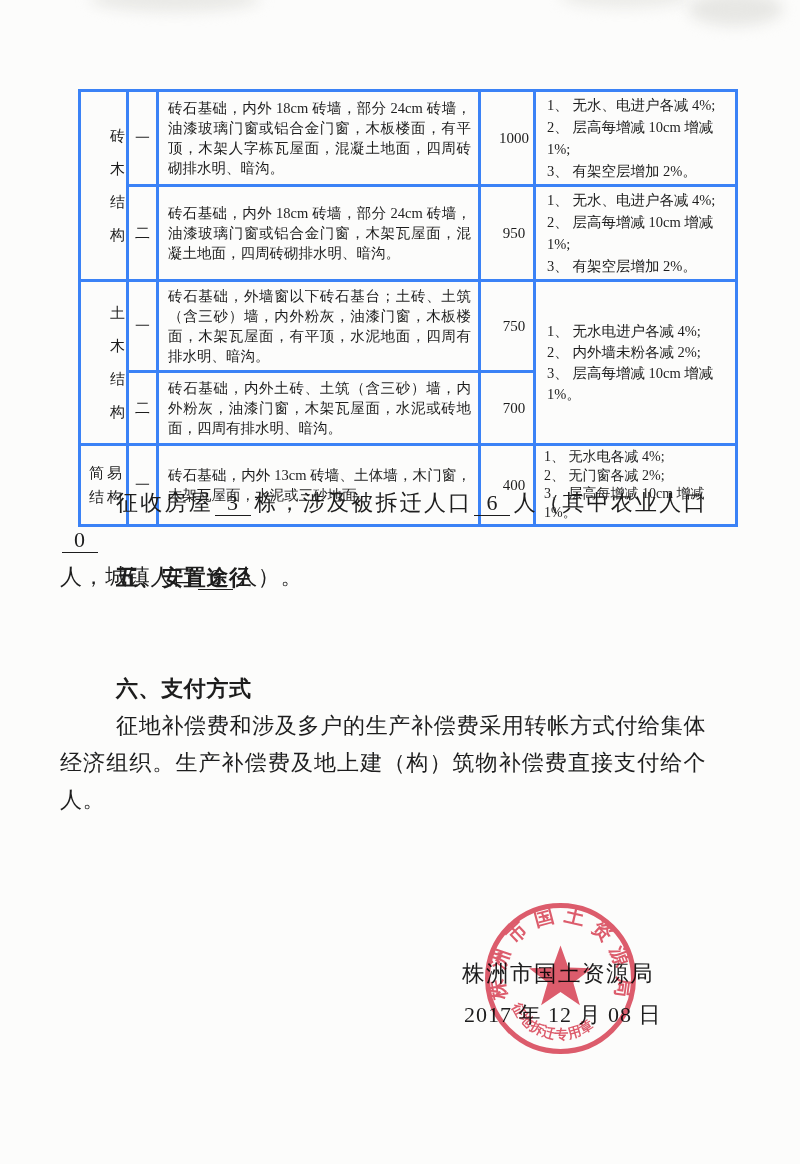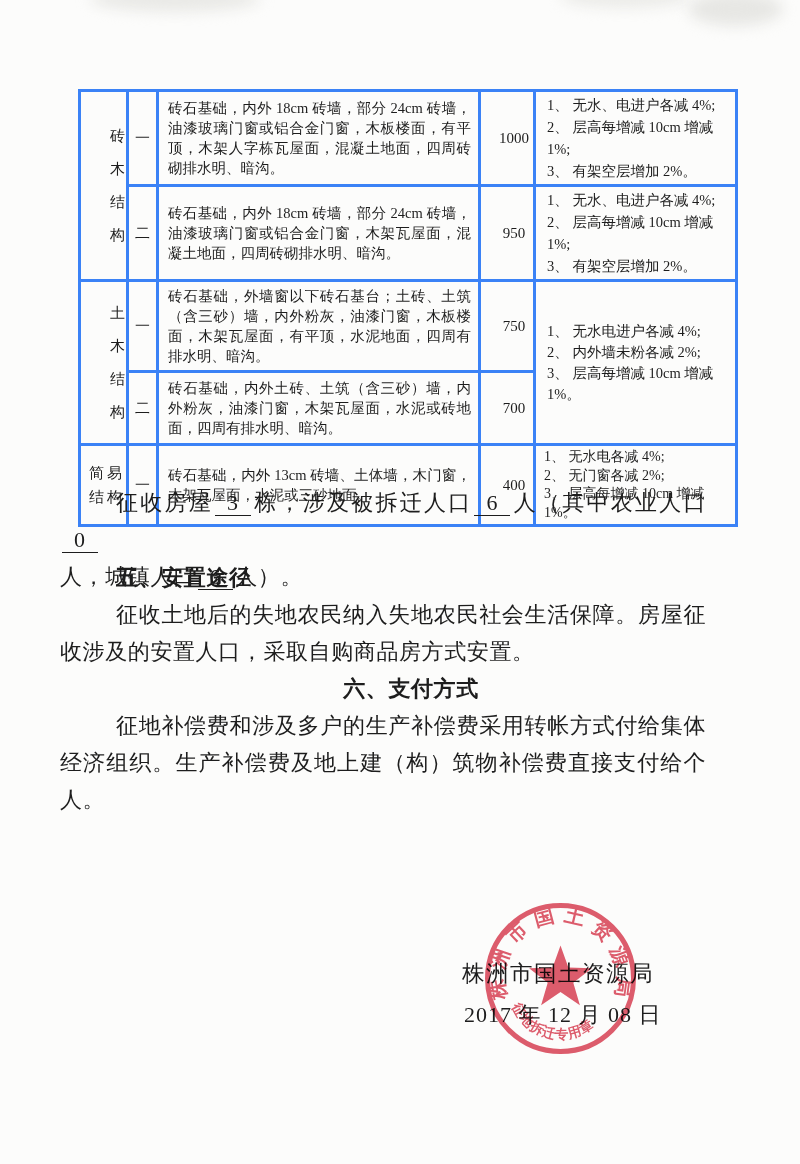--- a/index.html
+++ b/index.html
@@ -106,23 +106,22 @@
 2、 无门窗各减 2%;
 3、 层高每增减 10cm 增减 1%。</td>
     </tr>
   </tbody>
     </table>
 
   <div class="para indent" style="top:484px;"><span>征收房屋</span><span class="u">3</span><span>栋，涉及被拆迁人口</span><span class="u">6</span><span>人（其中农业人口</span><span class="u">0</span><br><span>人，城镇人口</span><span class="u">6</span><span>人）。</span></div>
 
   <div class="para indent heading" style="top:559px;">五、安置途径</div>
 
-  <div class="para indent" style="top:596px;">征收土地后的失地农民纳入失地农民社会生活保障。房屋征收涉及的安置人口，采取自购商品房方式安置。</div>
 
-  <div class="para indent heading" style="top:670px;text-align:center;">六、支付方式</div>
+  <div class="para indent heading" style="top:670px;">六、支付方式</div>
 
   <div class="para indent" style="top:707px;">征地补偿费和涉及多户的生产补偿费采用转帐方式付给集体经济组织。生产补偿费及地上建（构）筑物补偿费直接支付给个人。</div>
 
 
   <div class="sign">株洲市国土资源局</div>
   <div class="date">2017 年 12 月 08 日</div>
 
   <svg class="seal" viewBox="0 0 185 185">
     <circle cx="92.5" cy="92.5" r="73" fill="none" stroke="#dd4f61" stroke-width="5"></circle>
     <polygon fill="#dd4f61" points="92.5,59.5 100.4,81.6 123.9,82.3 105.3,96.7 111.9,119.2 92.5,106 73.1,119.2 79.7,96.7 61.1,82.3 84.6,81.6"></polygon>

